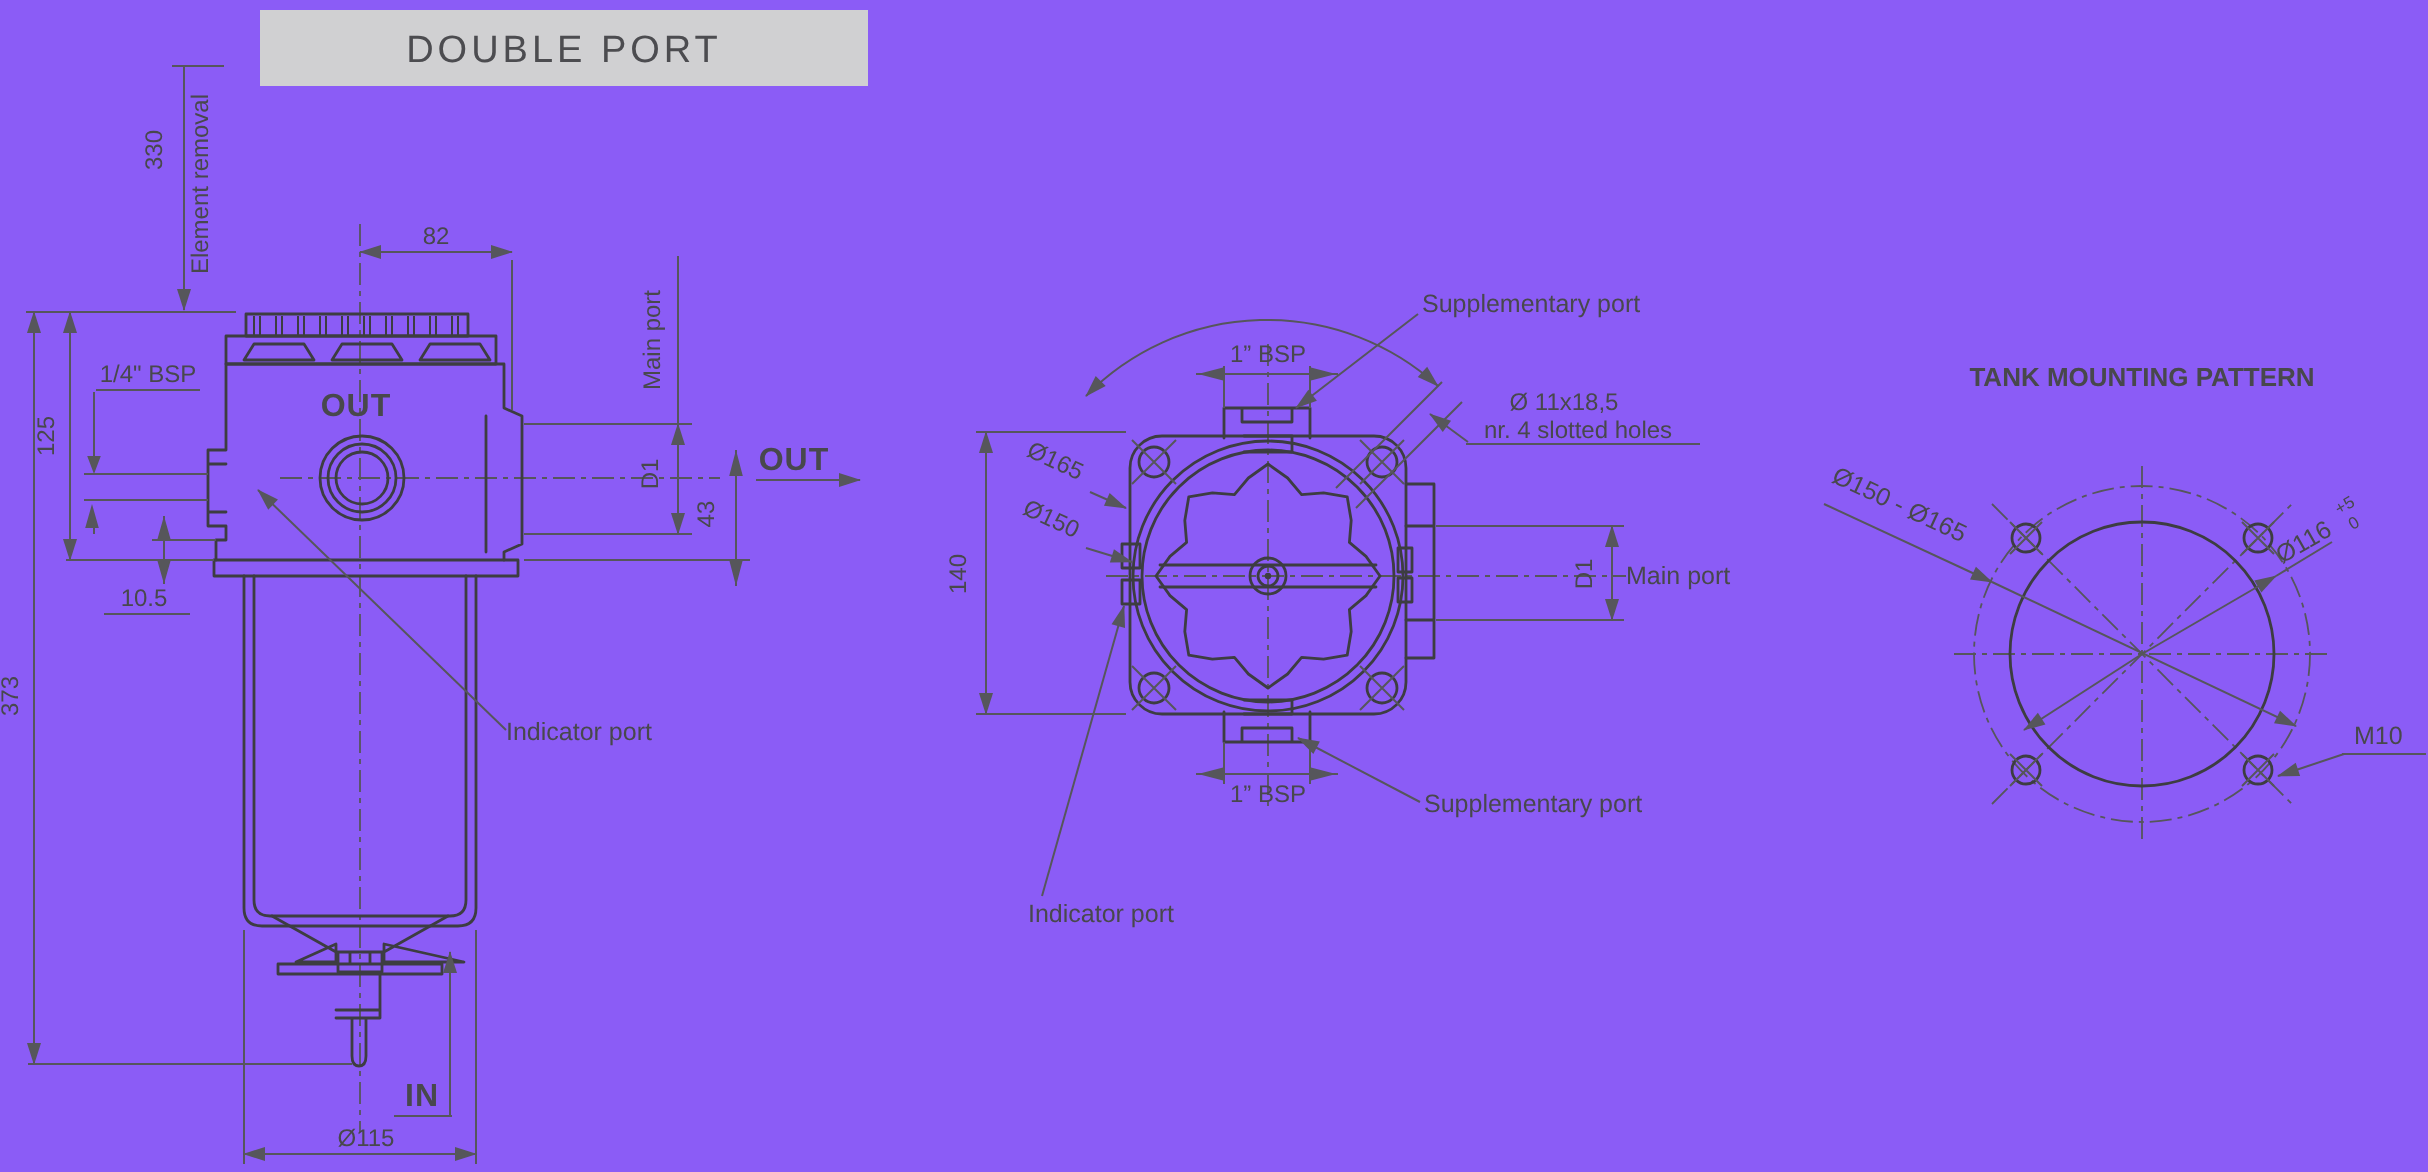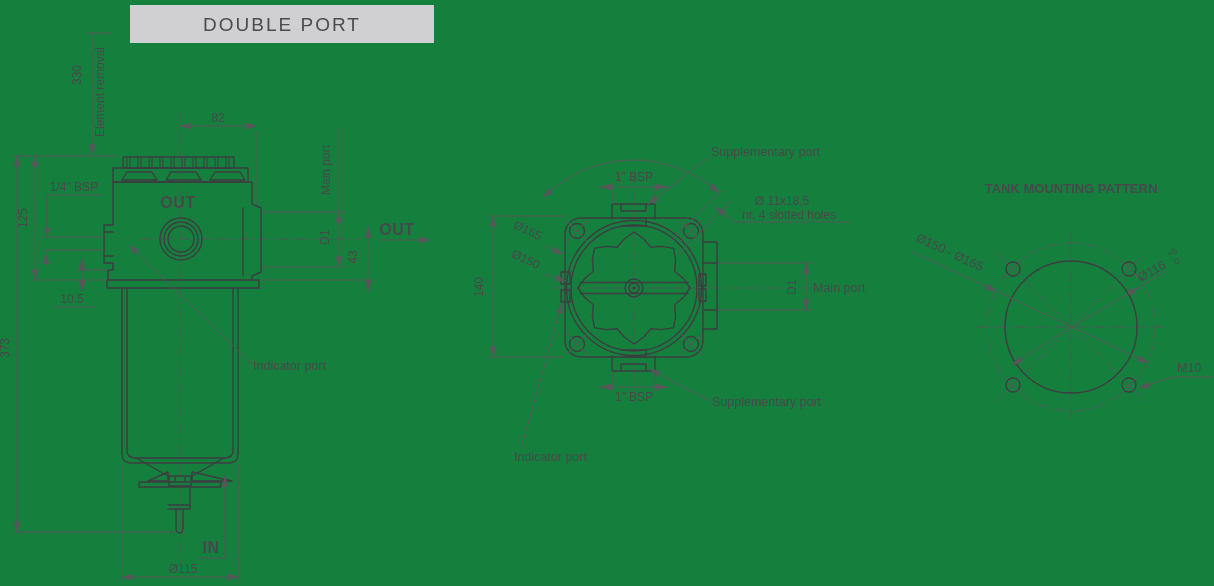--- a/index.html
+++ b/index.html
@@ -1,16 +1,16 @@
 <!DOCTYPE html>
 <html><head>
 <meta charset="utf-8">
 <style>
   html,body{margin:0;padding:0;background:#ffffff;}
-  #stage{position:relative;width:1214px;height:586px;background:#15803d;overflow:hidden;
+  #stage{position:relative;width:1214px;height:586px;background:#8b5cf6;overflow:hidden;
          font-family:"Liberation Sans",sans-serif;}
   svg{position:absolute;left:0;top:0;}
   .outline{stroke:#3d3d41;fill:none;stroke-width:1.4;stroke-linejoin:round;stroke-linecap:round;}
   .thin{stroke:#56565b;fill:none;stroke-width:1;}
   .knurl{stroke:#3d3d41;fill:none;stroke-width:1;}
   .cl{stroke:#56565b;fill:none;stroke-width:0.9;stroke-dasharray:11 3 2.5 3;}
   .arr{fill:#56565b;stroke:none;}
   text{fill:#48484c;font-size:12.5px;font-family:"Liberation Sans",sans-serif;}
   .dim{font-size:12px;}
   .flow{font-size:16px;font-weight:bold;letter-spacing:0.5px;}

